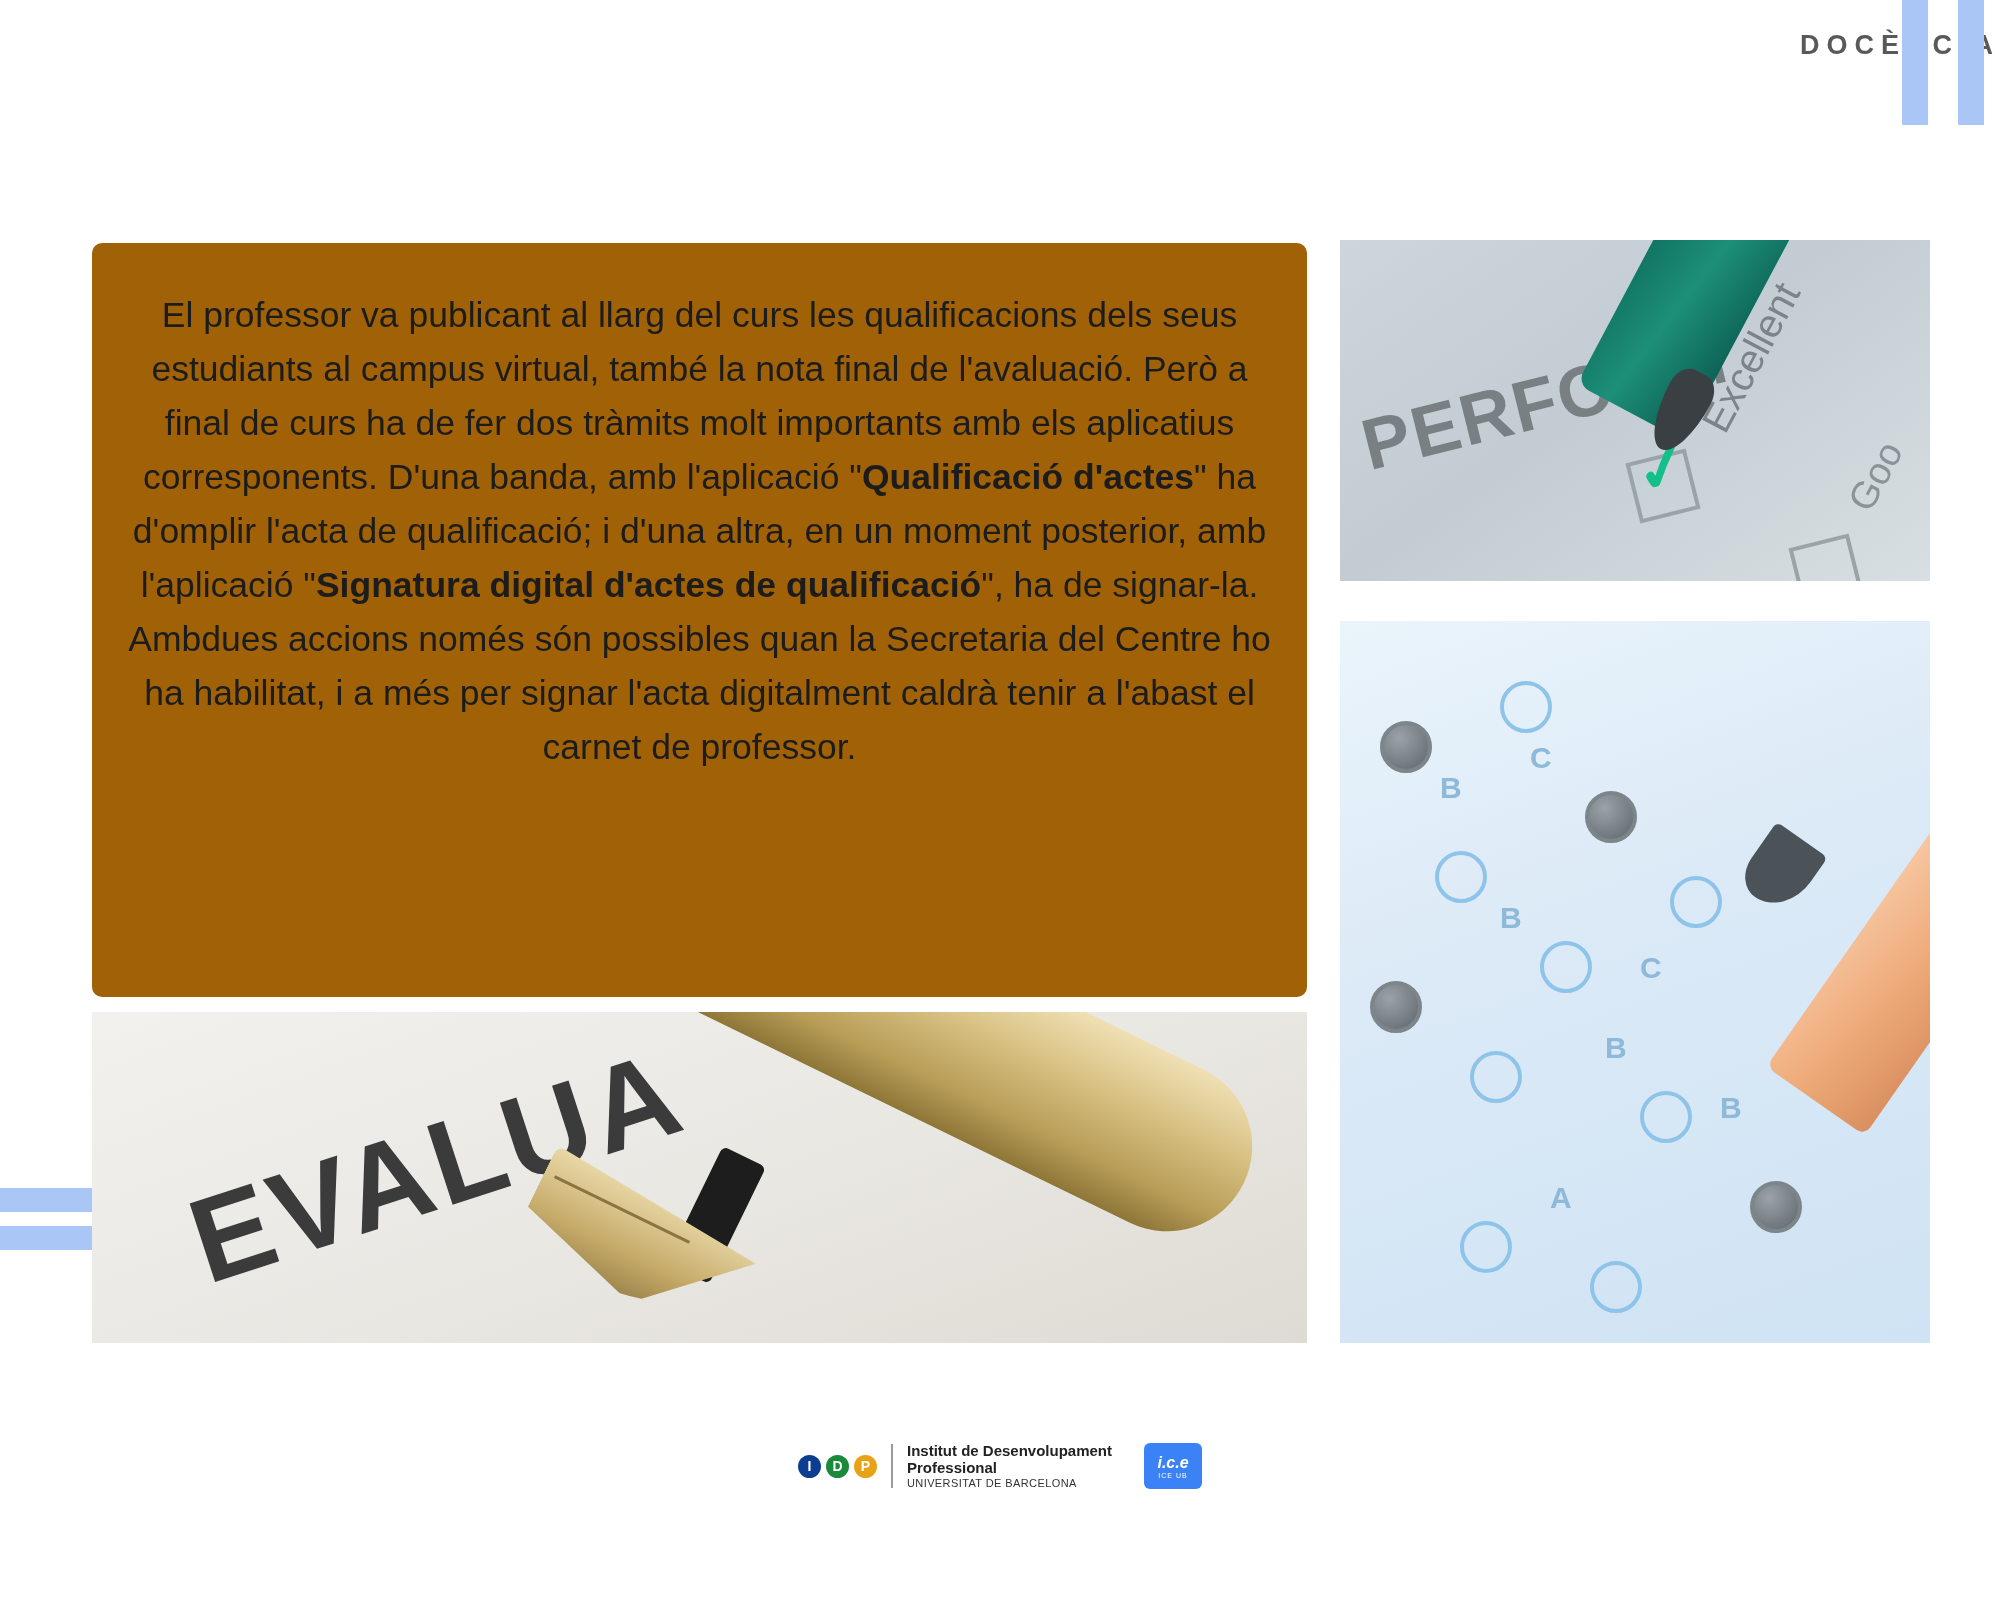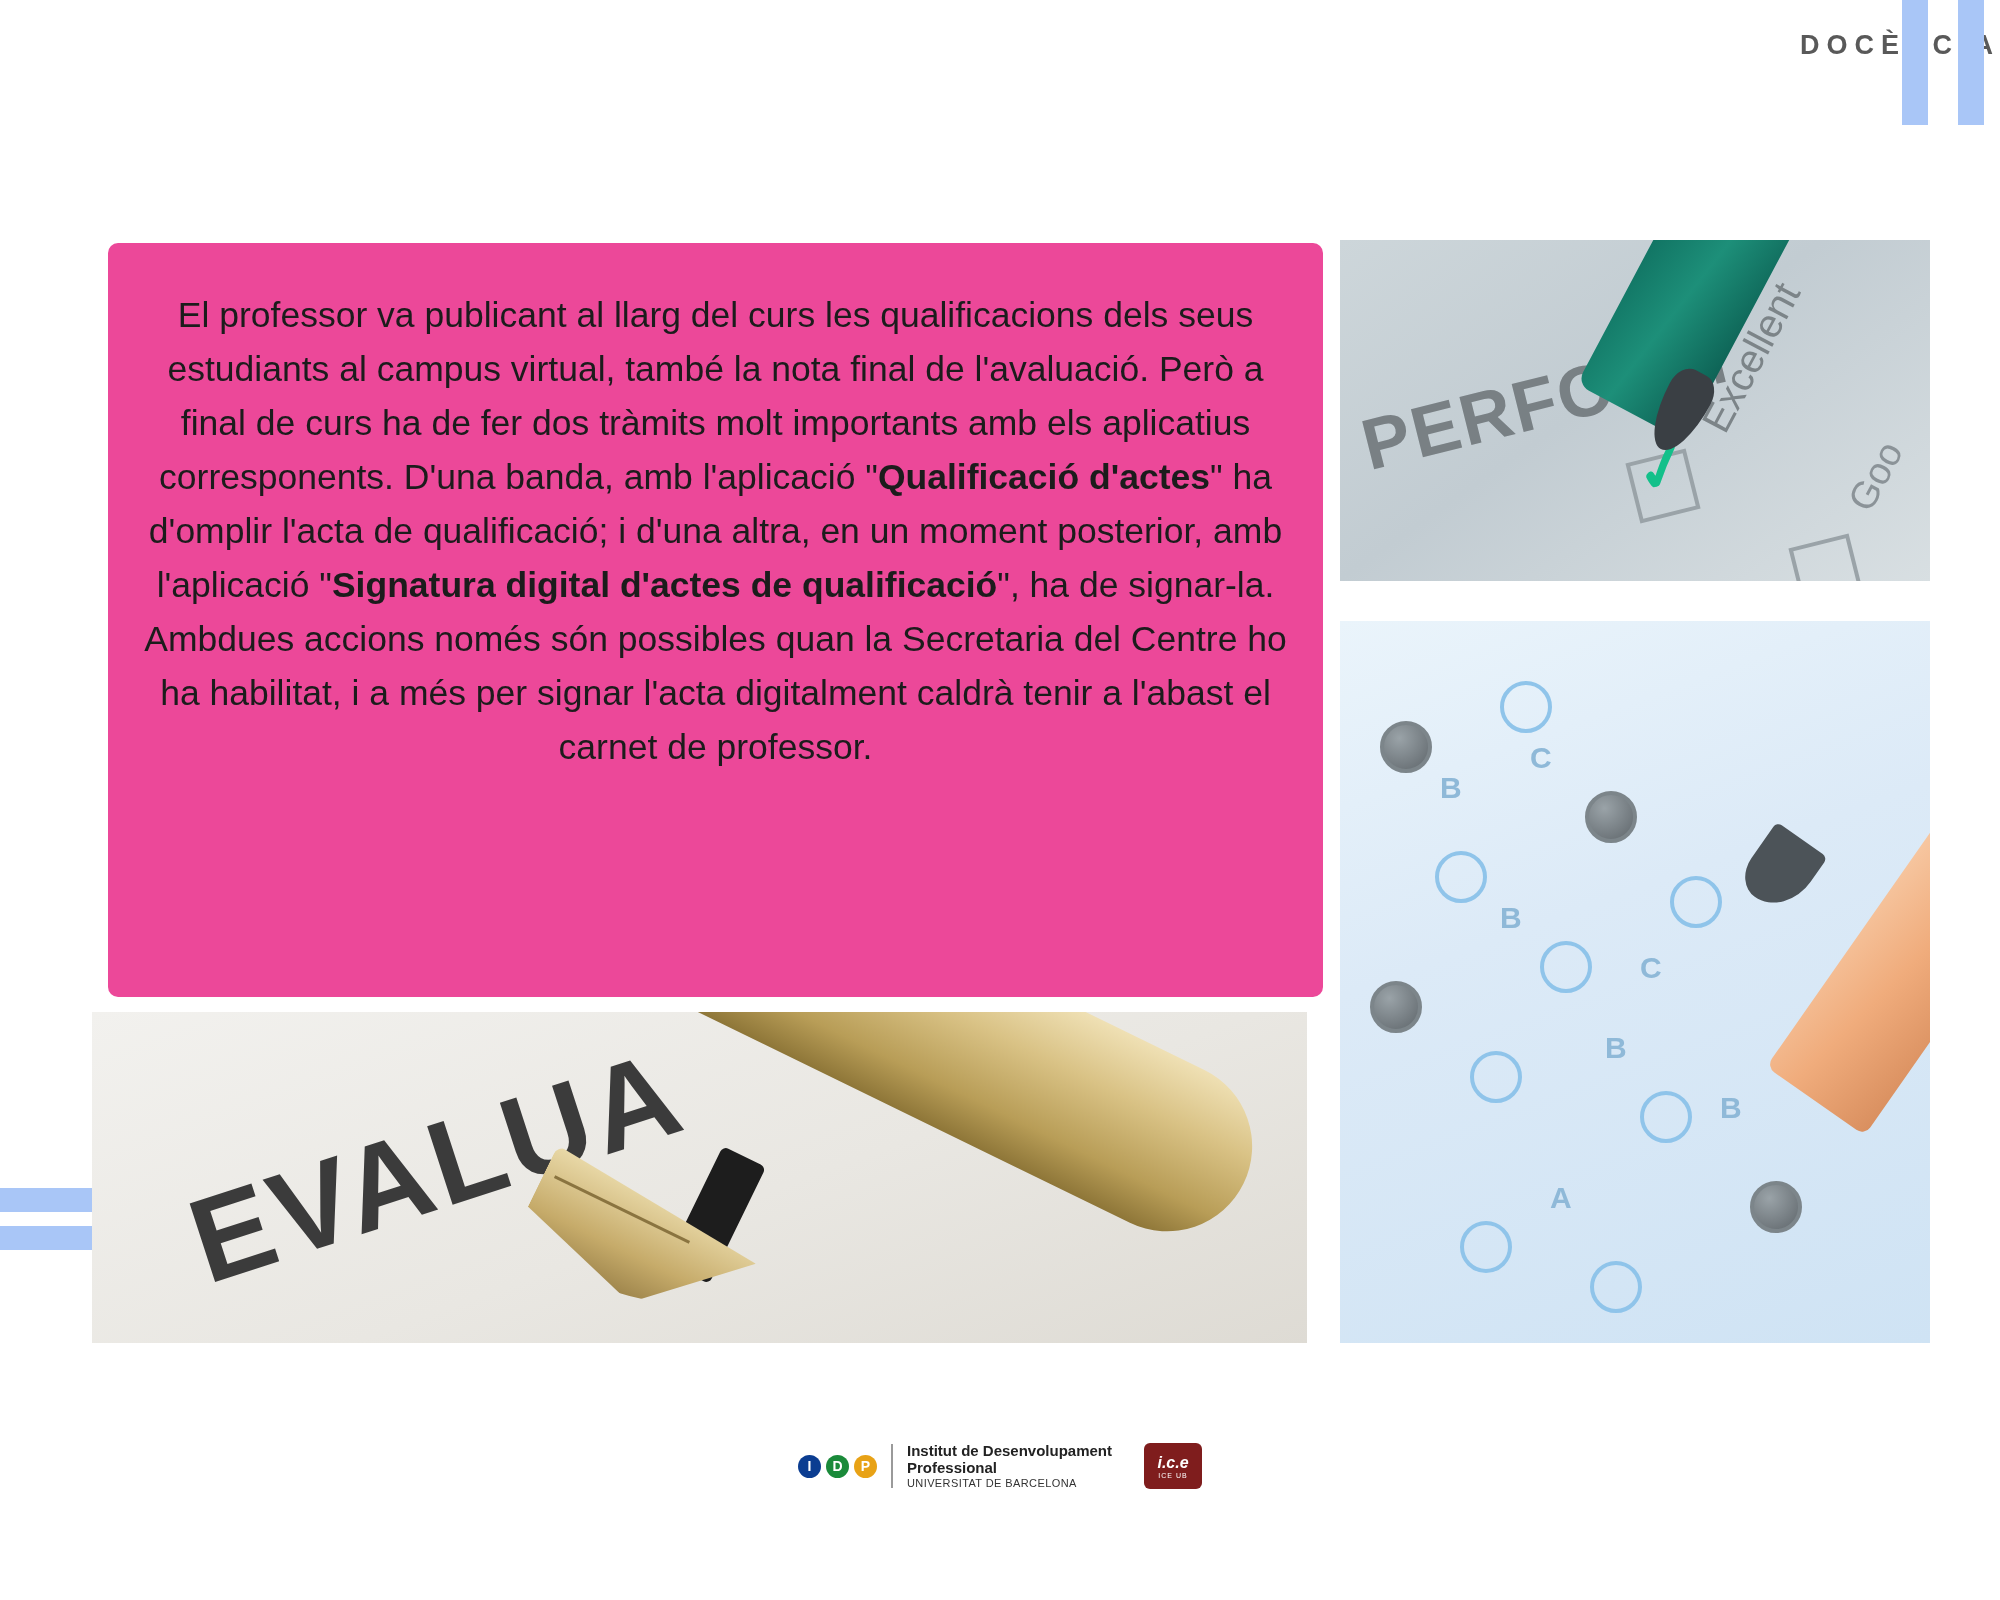--- a/index.html
+++ b/index.html
@@ -71,25 +71,25 @@
     height: 24px;
     background: #a9c6f7;
     display: block;
   }
   .deco-left span.l1 { top: 0;   width: 175px; }
   .deco-left span.l2 { top: 38px; width: 175px; }
 
   
   .text-card {
     position: absolute;
-    left: 108px;
+    left: 92px;
     top: 243px;
     width: 1215px;
     height: 754px;
-    background: #ec4899;
+    background: #a16207;
     border-radius: 10px;
     box-sizing: border-box;
     padding: 46px 36px 30px 36px;
     display: flex;
     align-items: flex-start;
     justify-content: center;
   }
   .text-card p {
     margin: 0;
     font-size: 35.5px;
@@ -313,21 +313,21 @@
   .idp-dots i.d1 { background: #0b3d91; }
   .idp-dots i.d2 { background: #1a8a3a; }
   .idp-dots i.d3 { background: #e8a216; }
   .vrule { width: 2px; height: 44px; background: #9a9a9a; }
   .idp-text { line-height: 1.12; }
   .idp-text .l1 { font-size: 15px; font-weight: bold; color: #222; }
   .idp-text .l2 { font-size: 15px; font-weight: bold; color: #222; }
   .idp-text .l3 { font-size: 11px; color: #333; letter-spacing: .4px; }
   .ice-badge {
     width: 58px; height: 46px;
-    background: #7f1d1d;
+    background: #3b82f6;
     border-radius: 6px;
     display: flex; flex-direction: column;
     align-items: center; justify-content: center;
     color: #fff;
     margin-left: 18px;
   }
   .ice-badge .t { font-size: 16px; font-weight: bold; font-style: italic; }
   .ice-badge .s { font-size: 7px; letter-spacing: 1px; }
 </style>
 </head>

